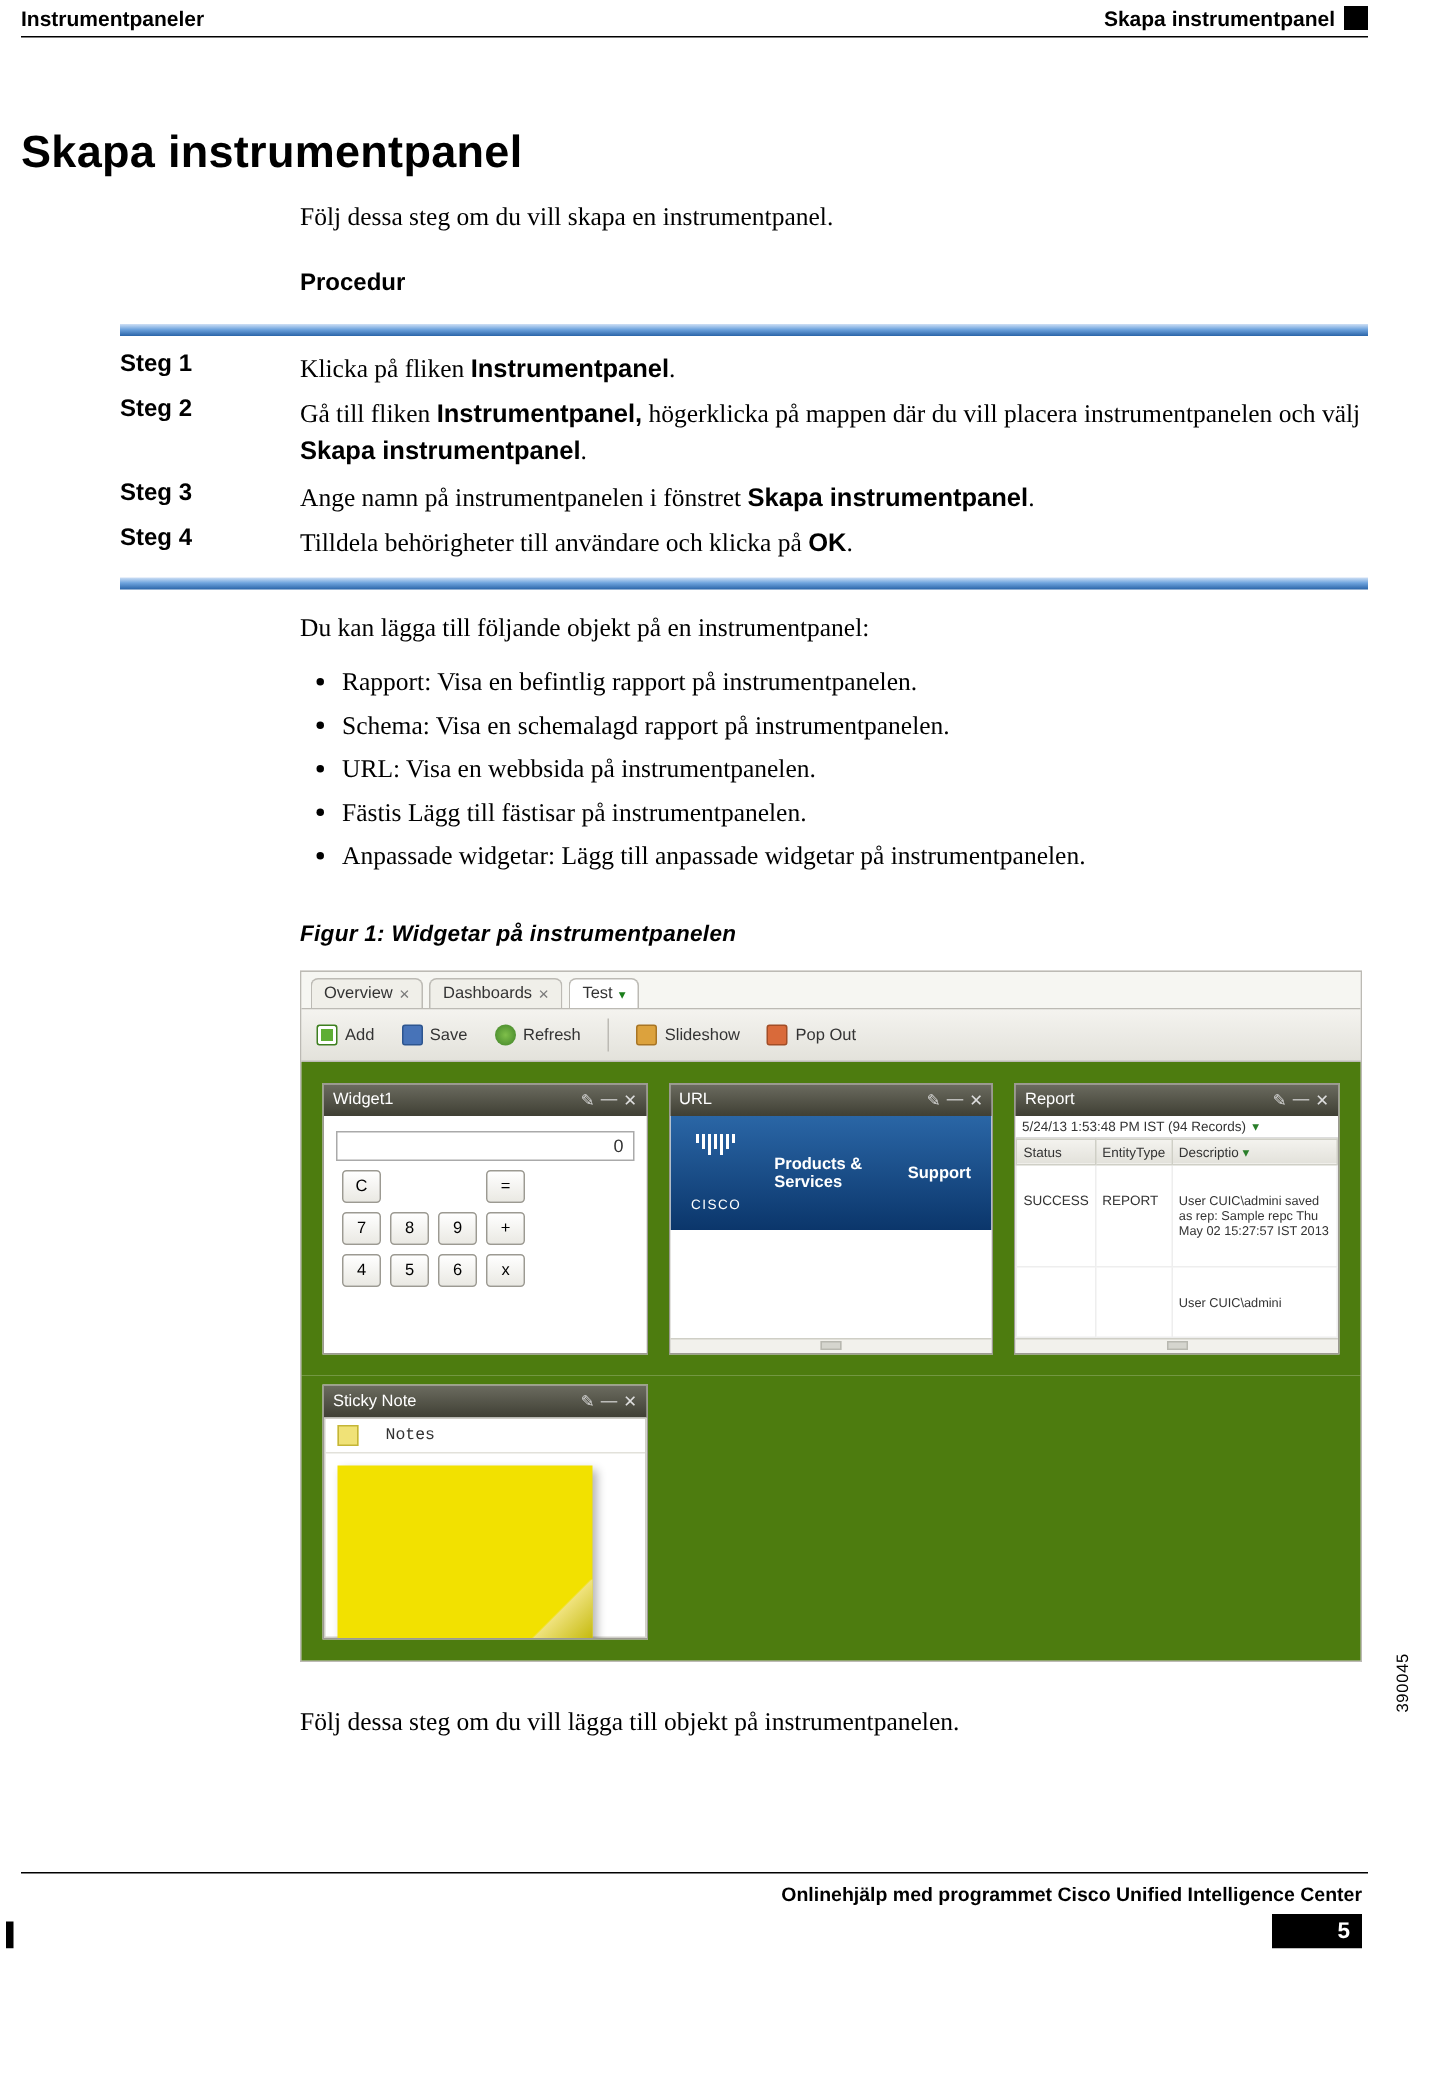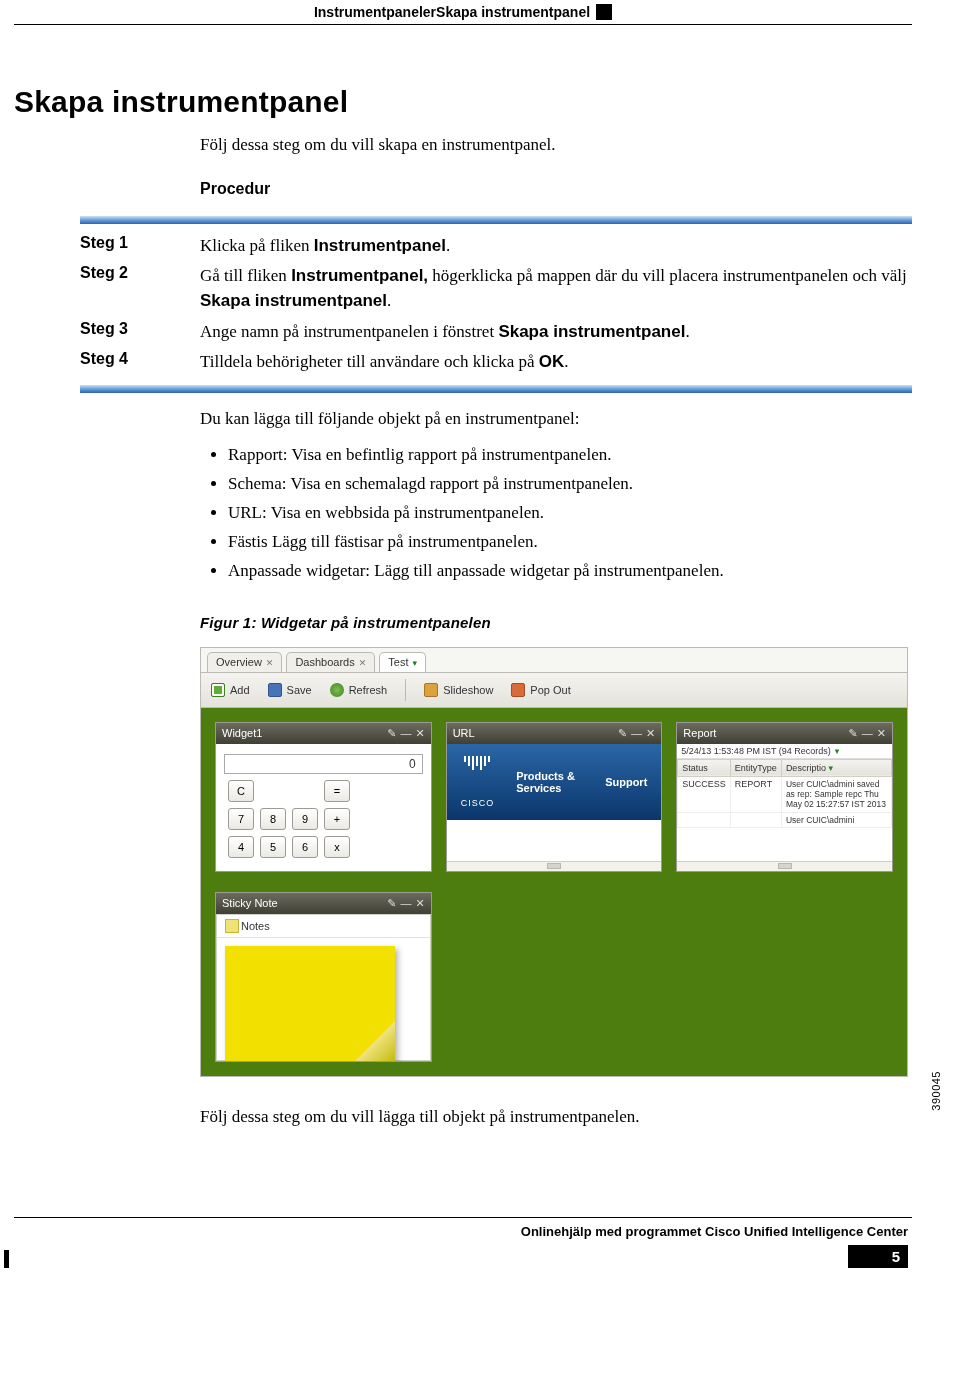--- a/index.html
+++ b/index.html
@@ -13,21 +13,21 @@
     width: 960px;
   }
   .page {
     width: 960px;
     padding: 0 48px 0 0;
   }
 
   
   .top-header {
     display: flex;
-    justify-content: center;
+    justify-content: space-between;
     align-items: flex-end;
     padding: 4px 0 4px 14px;
     font-family: Arial, sans-serif;
     font-weight: bold;
     font-size: 14px;
   }
   .top-left { }
   .top-right { display: flex; align-items: center; gap: 6px; }
   .top-right .marker {
     width: 16px; height: 16px; background: #000; display: inline-block;
@@ -255,38 +255,39 @@
   .report table { width: 100%; border-collapse: collapse; font-size: 9px; }
   .report th {
     background: linear-gradient(#f4f3ef,#e3e2db);
     border: 1px solid #cfcfc6;
     padding: 3px 4px;
     text-align: left;
     font-weight: normal;
   }
   .report td {
     border: 1px solid #eee;
-    padding: 2px 4px;
+    padding: 18px 4px;
     vertical-align: top;
   }
   .report td.desc { font-size: 8.5px; line-height:1.2; }
 
   
   .sticky .body { padding: 0; }
   .sticky-frame {
     height: 100%;
     border: 1px solid #d0cfc8;
     background: #fff;
     display:flex; flex-direction:column;
   }
   .sticky-head {
     padding: 4px 8px;
     border-bottom: 1px solid #e2e1da;
-    display:flex; align-items:center; gap:2px;
+    display:flex; align-items:center; gap:18px;
     font-size: 11px;
+    font-family: Liberation Mono, monospace;
   }
   .sticky-head .nicon { width:14px;height:14px;background:#f0e277;border:1px solid #c4b537; }
   .note-area {
     margin: 8px;
     flex:1;
     position:relative;
   }
   .note {
     position:absolute;
     left:0; top:0;

